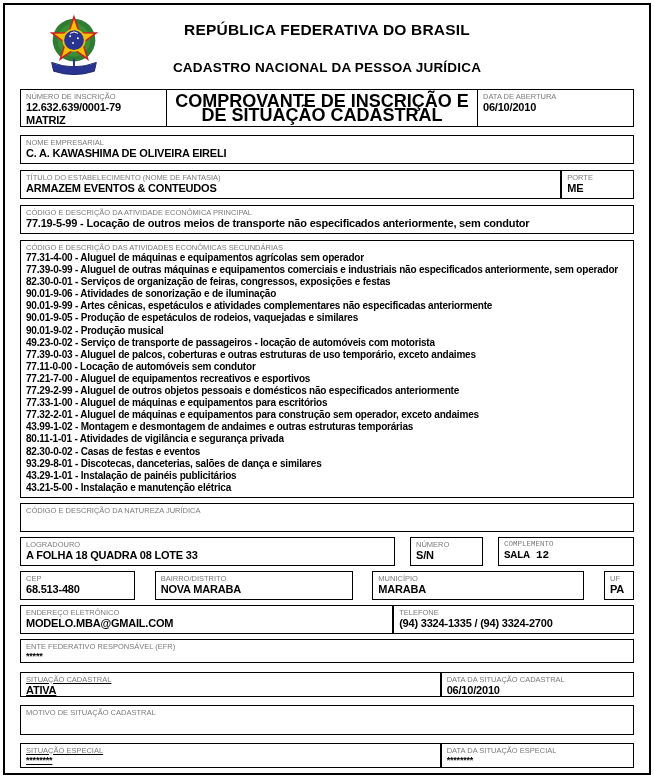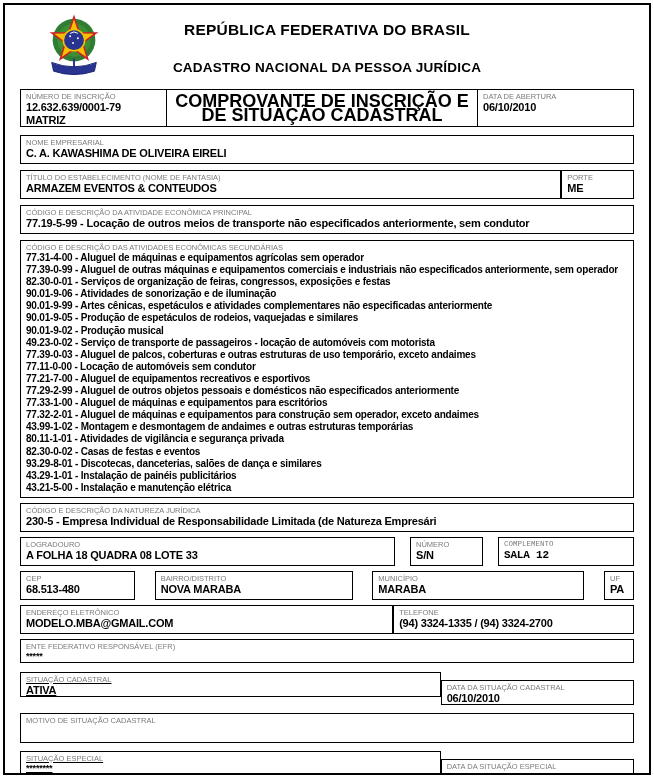--- a/index.html
+++ b/index.html
@@ -29,21 +29,21 @@
               font-size:18px;line-height:14px;font-weight:bold;color:#000;padding:0 8px;}
   .cell-data{flex:1;margin-left:-1px;}
 
   .h29{height:29px;} .h24{height:24px;} .h25{height:25px;} .h30{height:30px;}
   .full{width:100%;}
 
   .w-fant{width:552px;} .w-porte{width:74px;}
   .w-logr{width:375px;} .w-num{width:73px;} .w-compl{width:136px;font-family:Liberation Mono, monospace;}
   .w-cep{width:115px;} .w-bairro{width:198px;} .w-munic{width:212px;} .w-uf{width:30px;}
   .w-email{width:375px;} .w-tel{width:242px;}
-  .w-sit{width:447px;text-decoration:underline;} .w-sitdata{width:205px;margin-top:8px;}
+  .w-sit{width:447px;text-decoration:underline;} .w-sitdata{width:205px;}
 
   
   .acts{padding:2px 5px 3px;}
   .act-item{font-size:10px;line-height:12.1px;font-weight:bold;color:#000;letter-spacing:-0.2px;}
 </style>
 </head>
 <body>
 
 <div class="page">
 
@@ -123,21 +123,20 @@
         <div class="act-item">80.11-1-01 - Atividades de vigilância e segurança privada</div>
         <div class="act-item">82.30-0-02 - Casas de festas e eventos</div>
         <div class="act-item">93.29-8-01 - Discotecas, danceterias, salões de dança e similares</div>
         <div class="act-item">43.29-1-01 - Instalação de painéis publicitários</div>
         <div class="act-item">43.21-5-00 - Instalação e manutenção elétrica</div>
       </div>
   </div>
 
   <div class="fbox full h29 mt5">
     <div class="flabel">CÓDIGO E DESCRIÇÃO DA NATUREZA JURÍDICA</div>
-    <div class="fvalue">230-5 - Empresa Individual de Responsabilidade Limitada (de Natureza Empresári</div>
   </div>
 
   <div class="row mt5">
     <div class="fbox w-logr h29">
       <div class="flabel">LOGRADOURO</div>
       <div class="fvalue">A FOLHA 18 QUADRA 08 LOTE 33</div>
     </div>
     <div class="fbox w-num h29">
       <div class="flabel">NÚMERO</div>
       <div class="fvalue">S/N</div>

